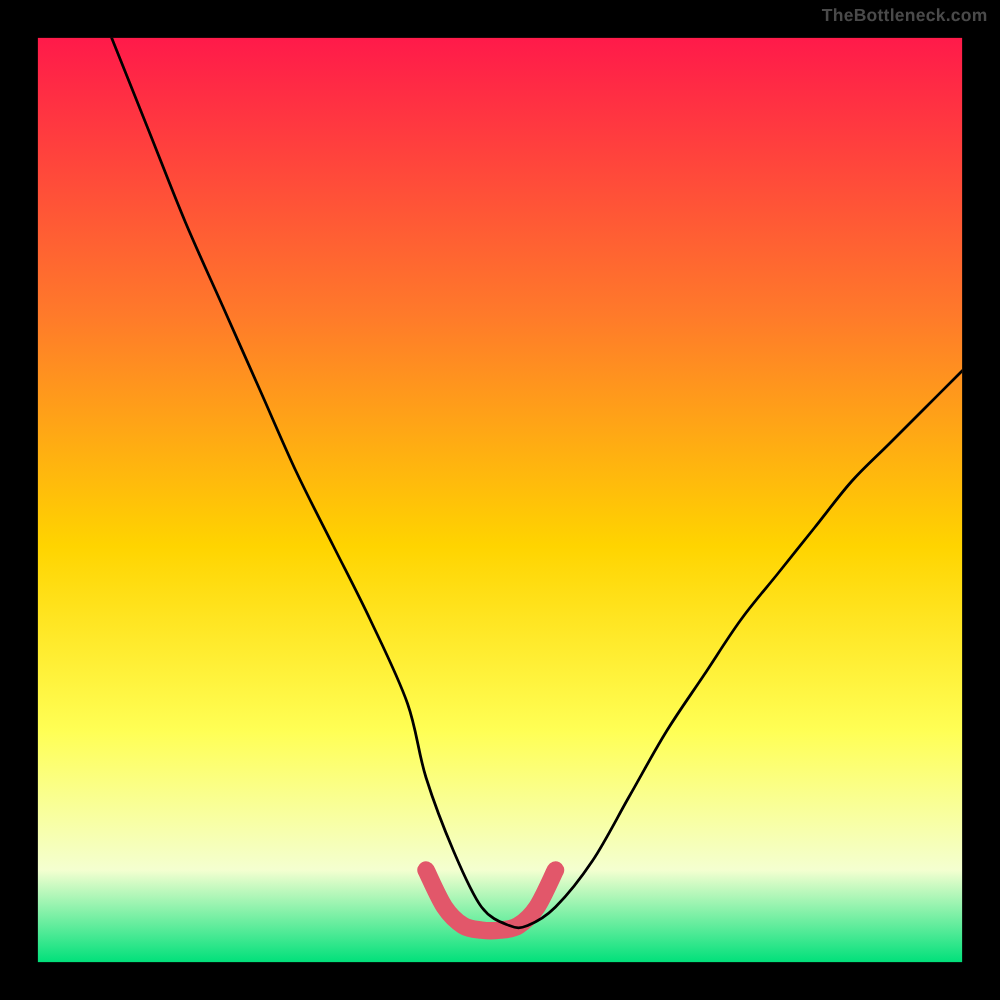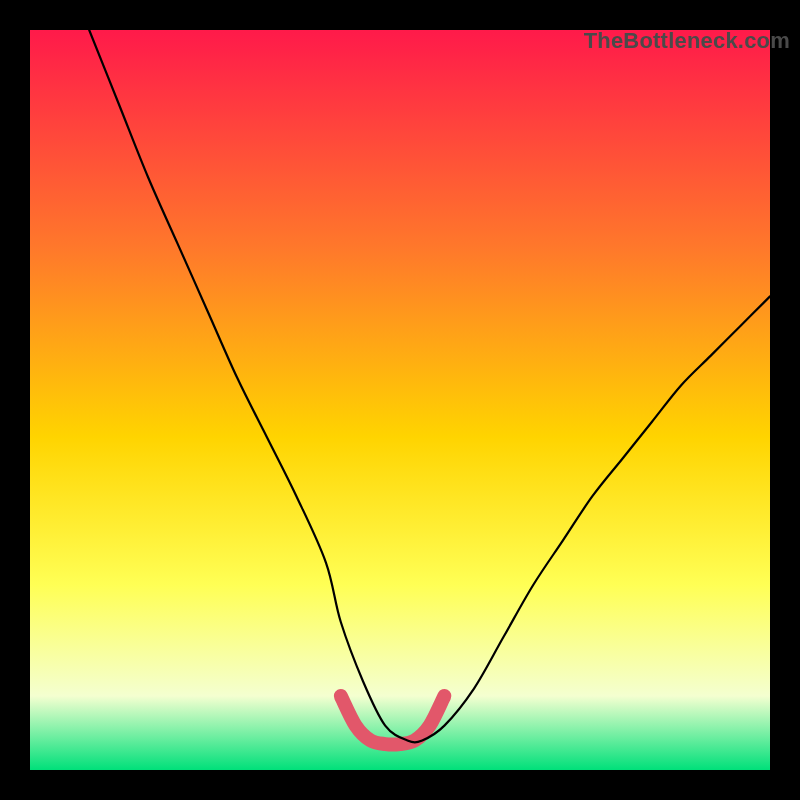--- a/index.html
+++ b/index.html
@@ -15,25 +15,24 @@
     position: relative;
     width: 800px;
     height: 800px;
     background: #000;
   }
   .attribution {
     position: absolute;
     top: 4px;
     right: 10px;
     color: #4a4a4a;
-    font-size: 22px;
+    font-size: 14px;
     font-weight: 600;
     letter-spacing: 0.2px;
     z-index: 10;
-    margin-top: 24px;
   }
   .plot-area {
     position: absolute;
     left: 30px;
     top: 30px;
     width: 740px;
     height: 740px;
     overflow: hidden;
   }
   .gradient {

